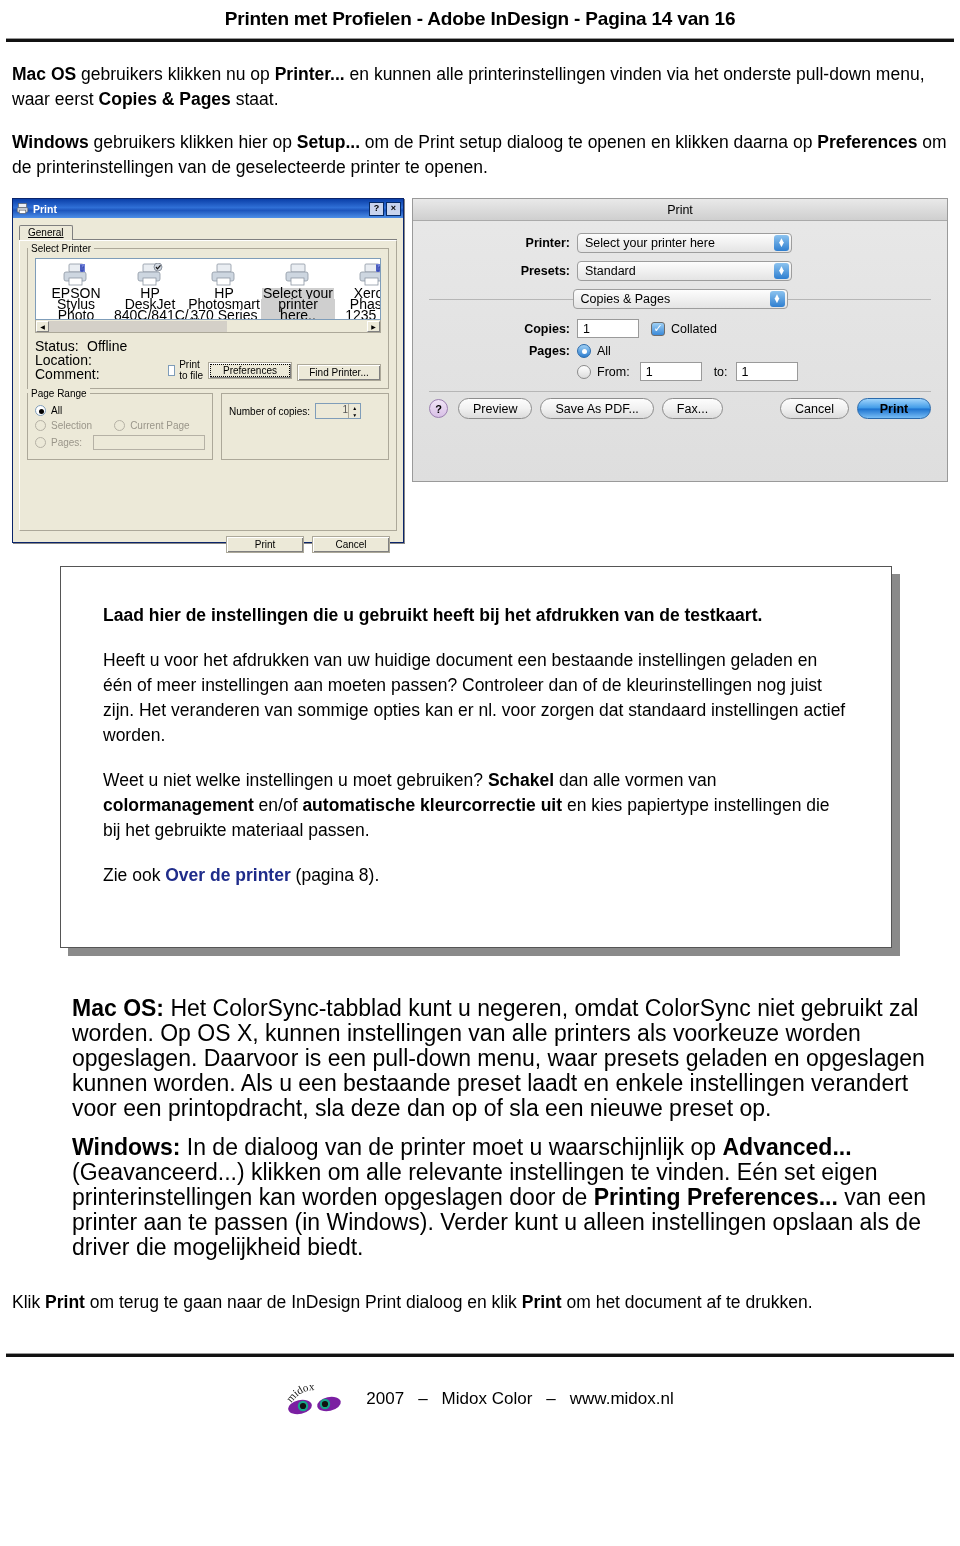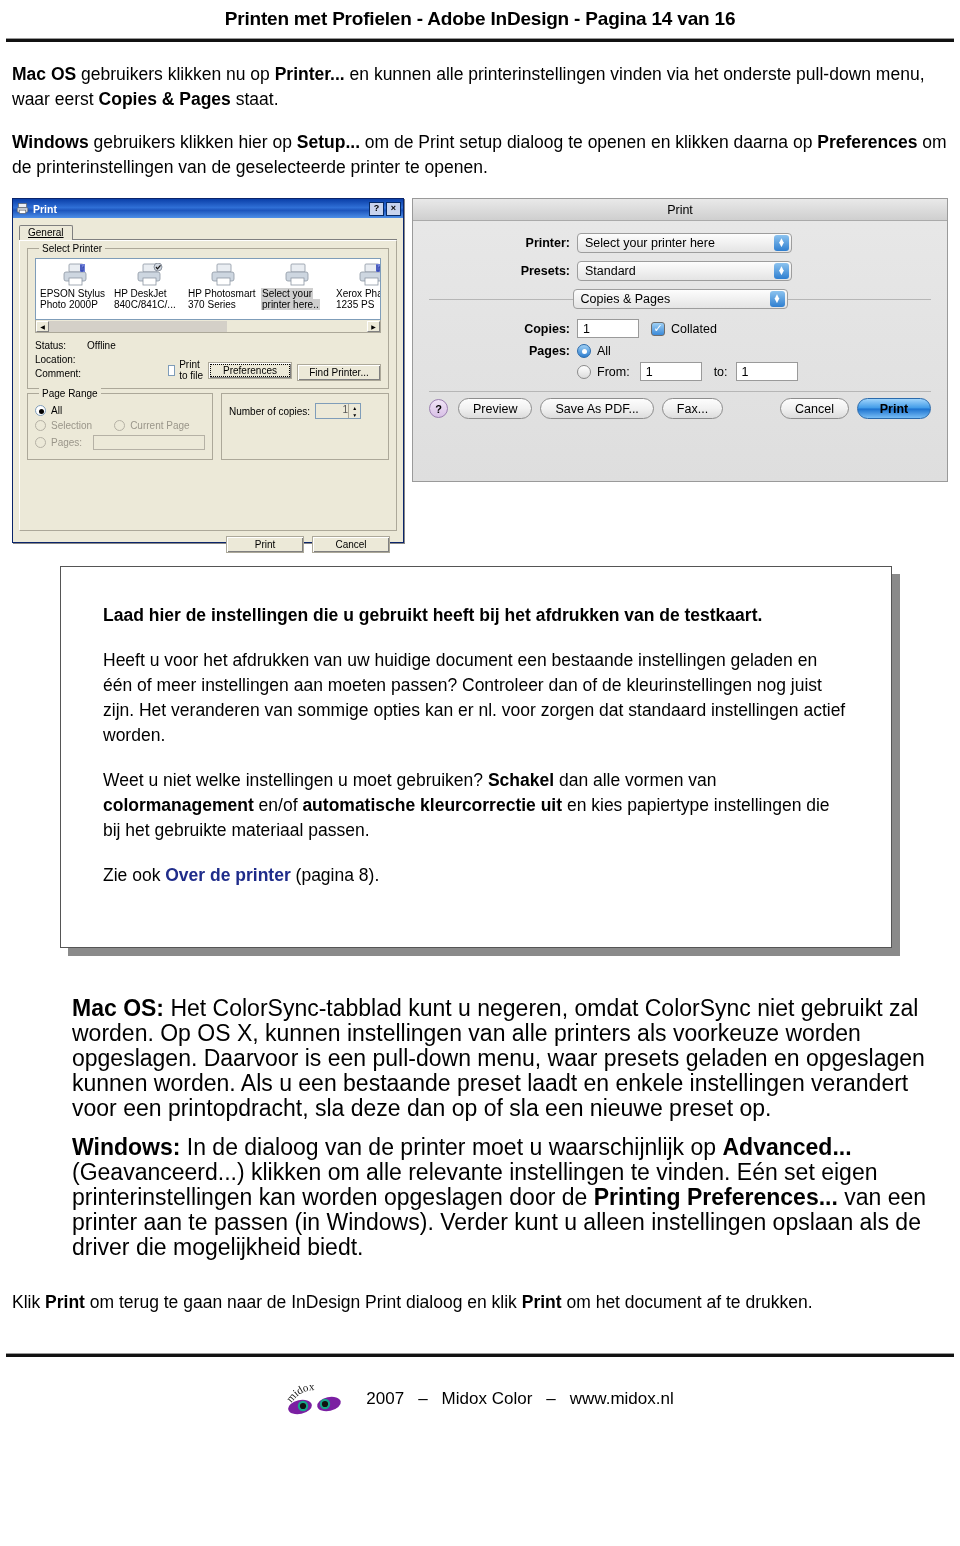--- a/index.html
+++ b/index.html
@@ -98,41 +98,41 @@
     margin: 0 1px; padding: 7px 7px 5px 7px;
     height: 291px;
   }
   .group {
     border:1px solid #aca899;
     position:relative;
     padding: 9px 7px 7px 7px;
     margin-bottom: 2px;
   }
   .group > .glabel {
-    position:absolute; top:-6px; left:11px; background:#ece9d8; padding:0 3px; font-size:10px;
+    position:absolute; top:-6px; left:0; background:#ece9d8; padding:0 3px; font-size:10px;
   }
   .printer-list {
     background:#fff; border:1px solid #7f9db9;
     height: 62px; display:flex; position:relative; overflow:hidden;
   }
   .plist-inner { flex:1; display:flex; padding: 3px 2px 0 3px; }
-  .pitem { width:74px; font-size:10px; line-height:11px; }
+  .pitem { width:74px; text-align:center; font-size:14px; line-height:11px; }
   .pitem .picon { height:26px; display:flex; align-items:flex-end; justify-content:center; }
   .pitem .plabel { display:inline-block; padding:0 1px; }
   .pitem.selected .plabel { background:#cfcfcf; }
   .hscroll {
     height:13px; background:#ece9d8; border:1px solid #aca899; border-top:none;
     display:flex; align-items:center;
   }
   .hsbtn { width:13px;height:11px;background:#ece9d8;border:1px solid #fff;border-right-color:#808080;border-bottom-color:#808080;display:flex;align-items:center;justify-content:center;font-size:6px;}
   .hthumb { flex:1; height:11px; background:#d4d0c8; }
   .hrest { width:140px; height:11px; }
 
   .status-row { display:flex; margin-top:6px; }
-  .status-left { width:190px; font-size:10px; line-height:14px; }
+  .status-left { width:190px; font-size:14px; line-height:14px; }
   .status-left span.k { display:inline-block; width:52px; }
   .status-right { flex:1; display:flex; flex-direction:row; align-items:flex-end; gap:5px; }
   .ptf { display:flex; align-items:center; gap:4px; font-size:10px; width:100%; justify-content:flex-end;}
   .ptf .cbx { width:11px;height:11px;background:#fff;border:1px solid #7f9db9; }
   .winbtn {
     background:#ece9d8; border:1px solid #aca899;
     box-shadow: inset 1px 1px 0 #fff, inset -1px -1px 0 #808080;
     font-size:10px; padding:2px 10px; min-width:84px; text-align:center;
   }
   .winbtn.focus { outline:1px dotted #000; outline-offset:-3px; }

